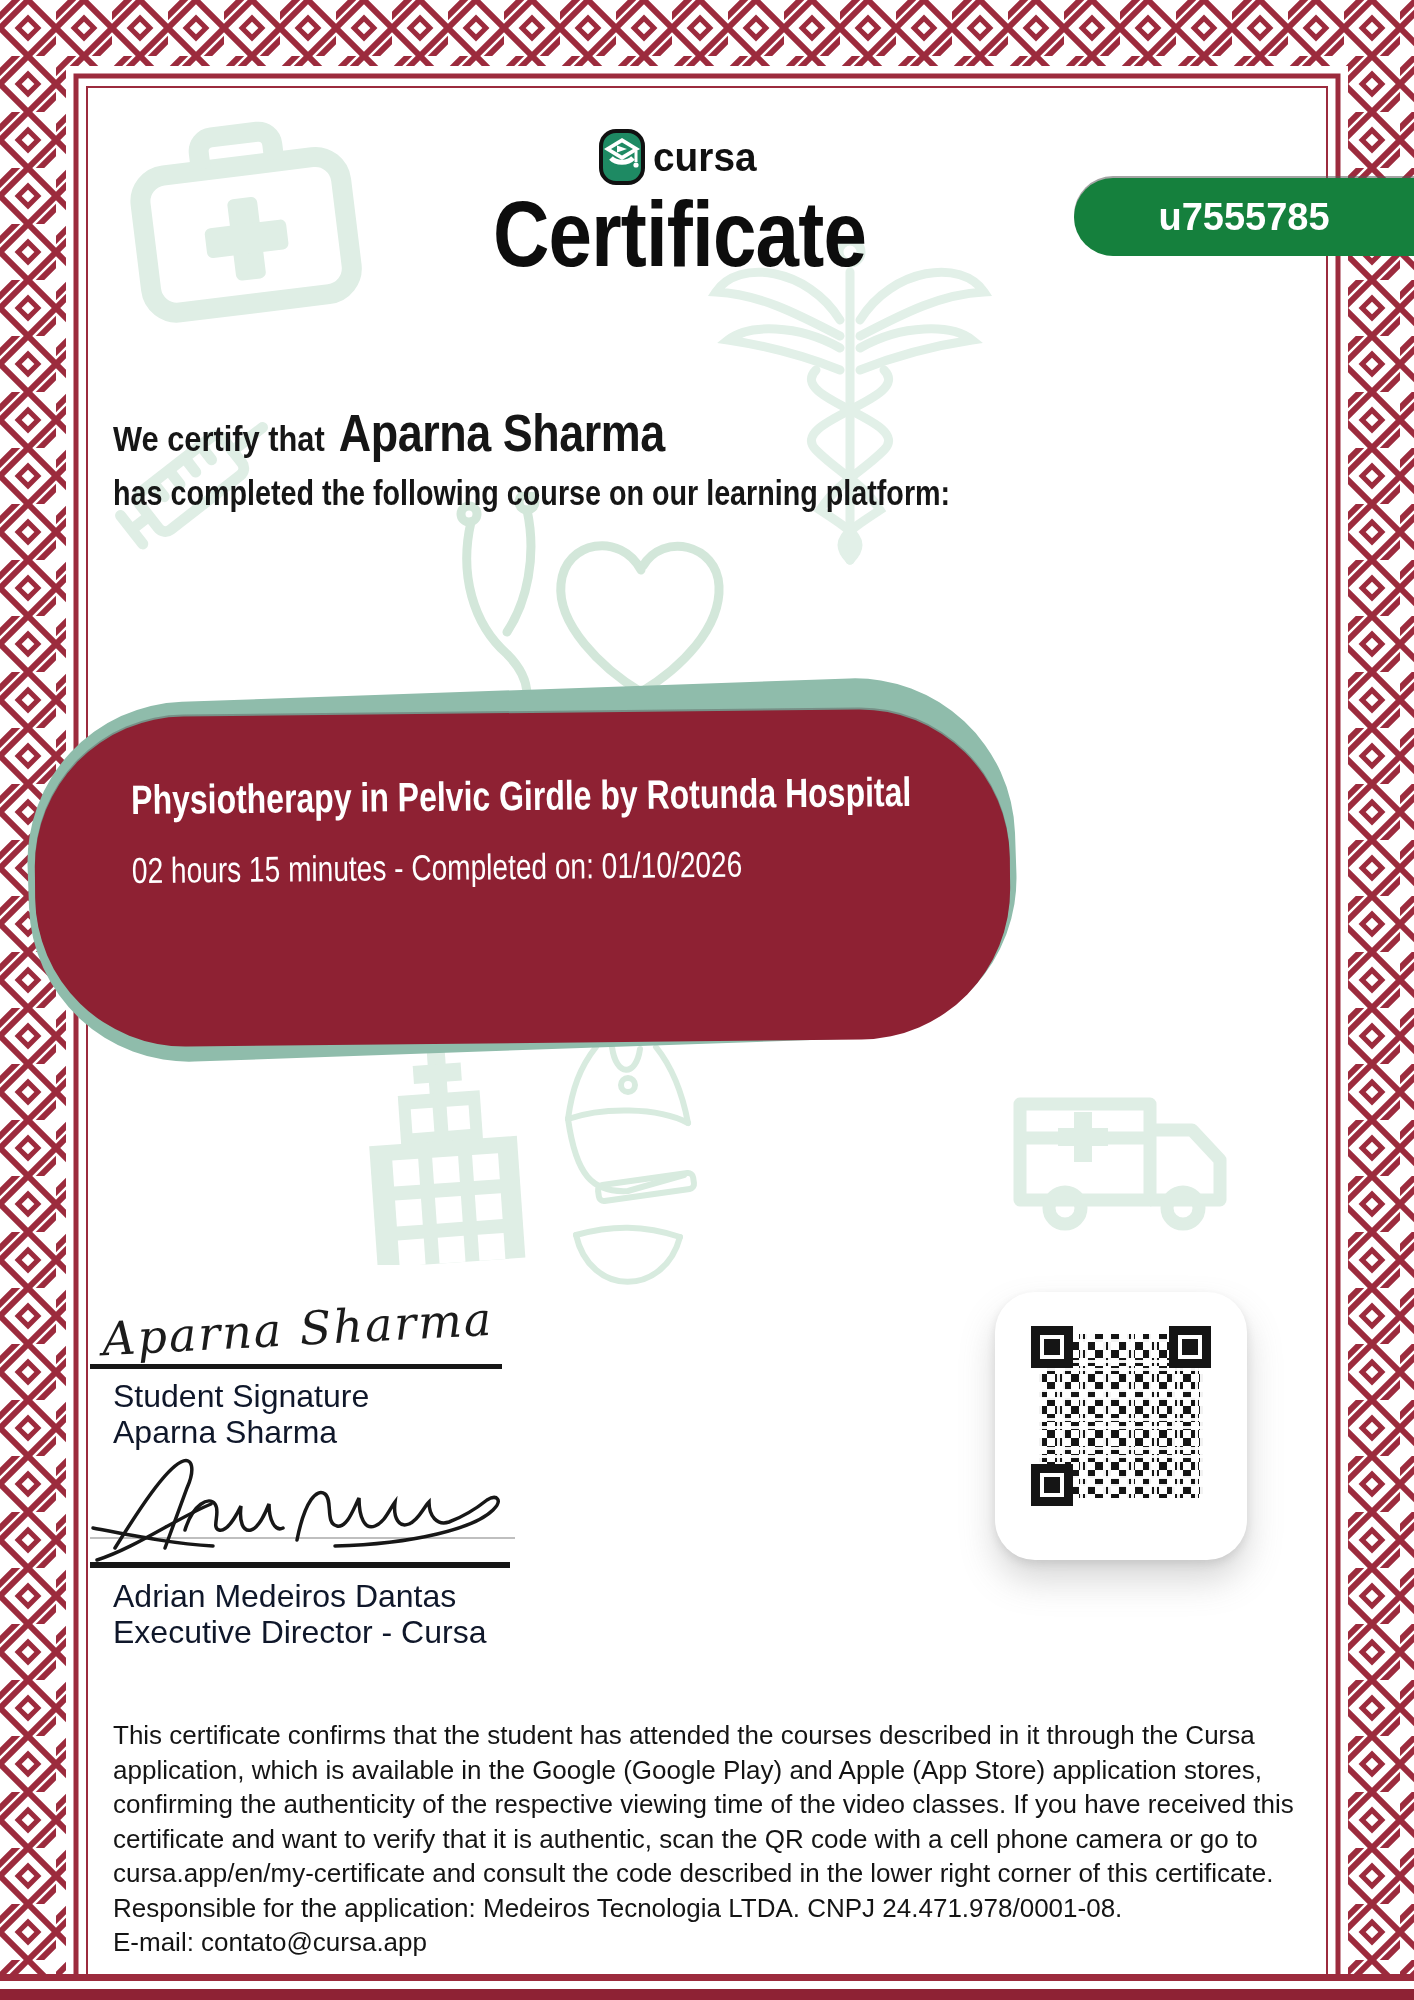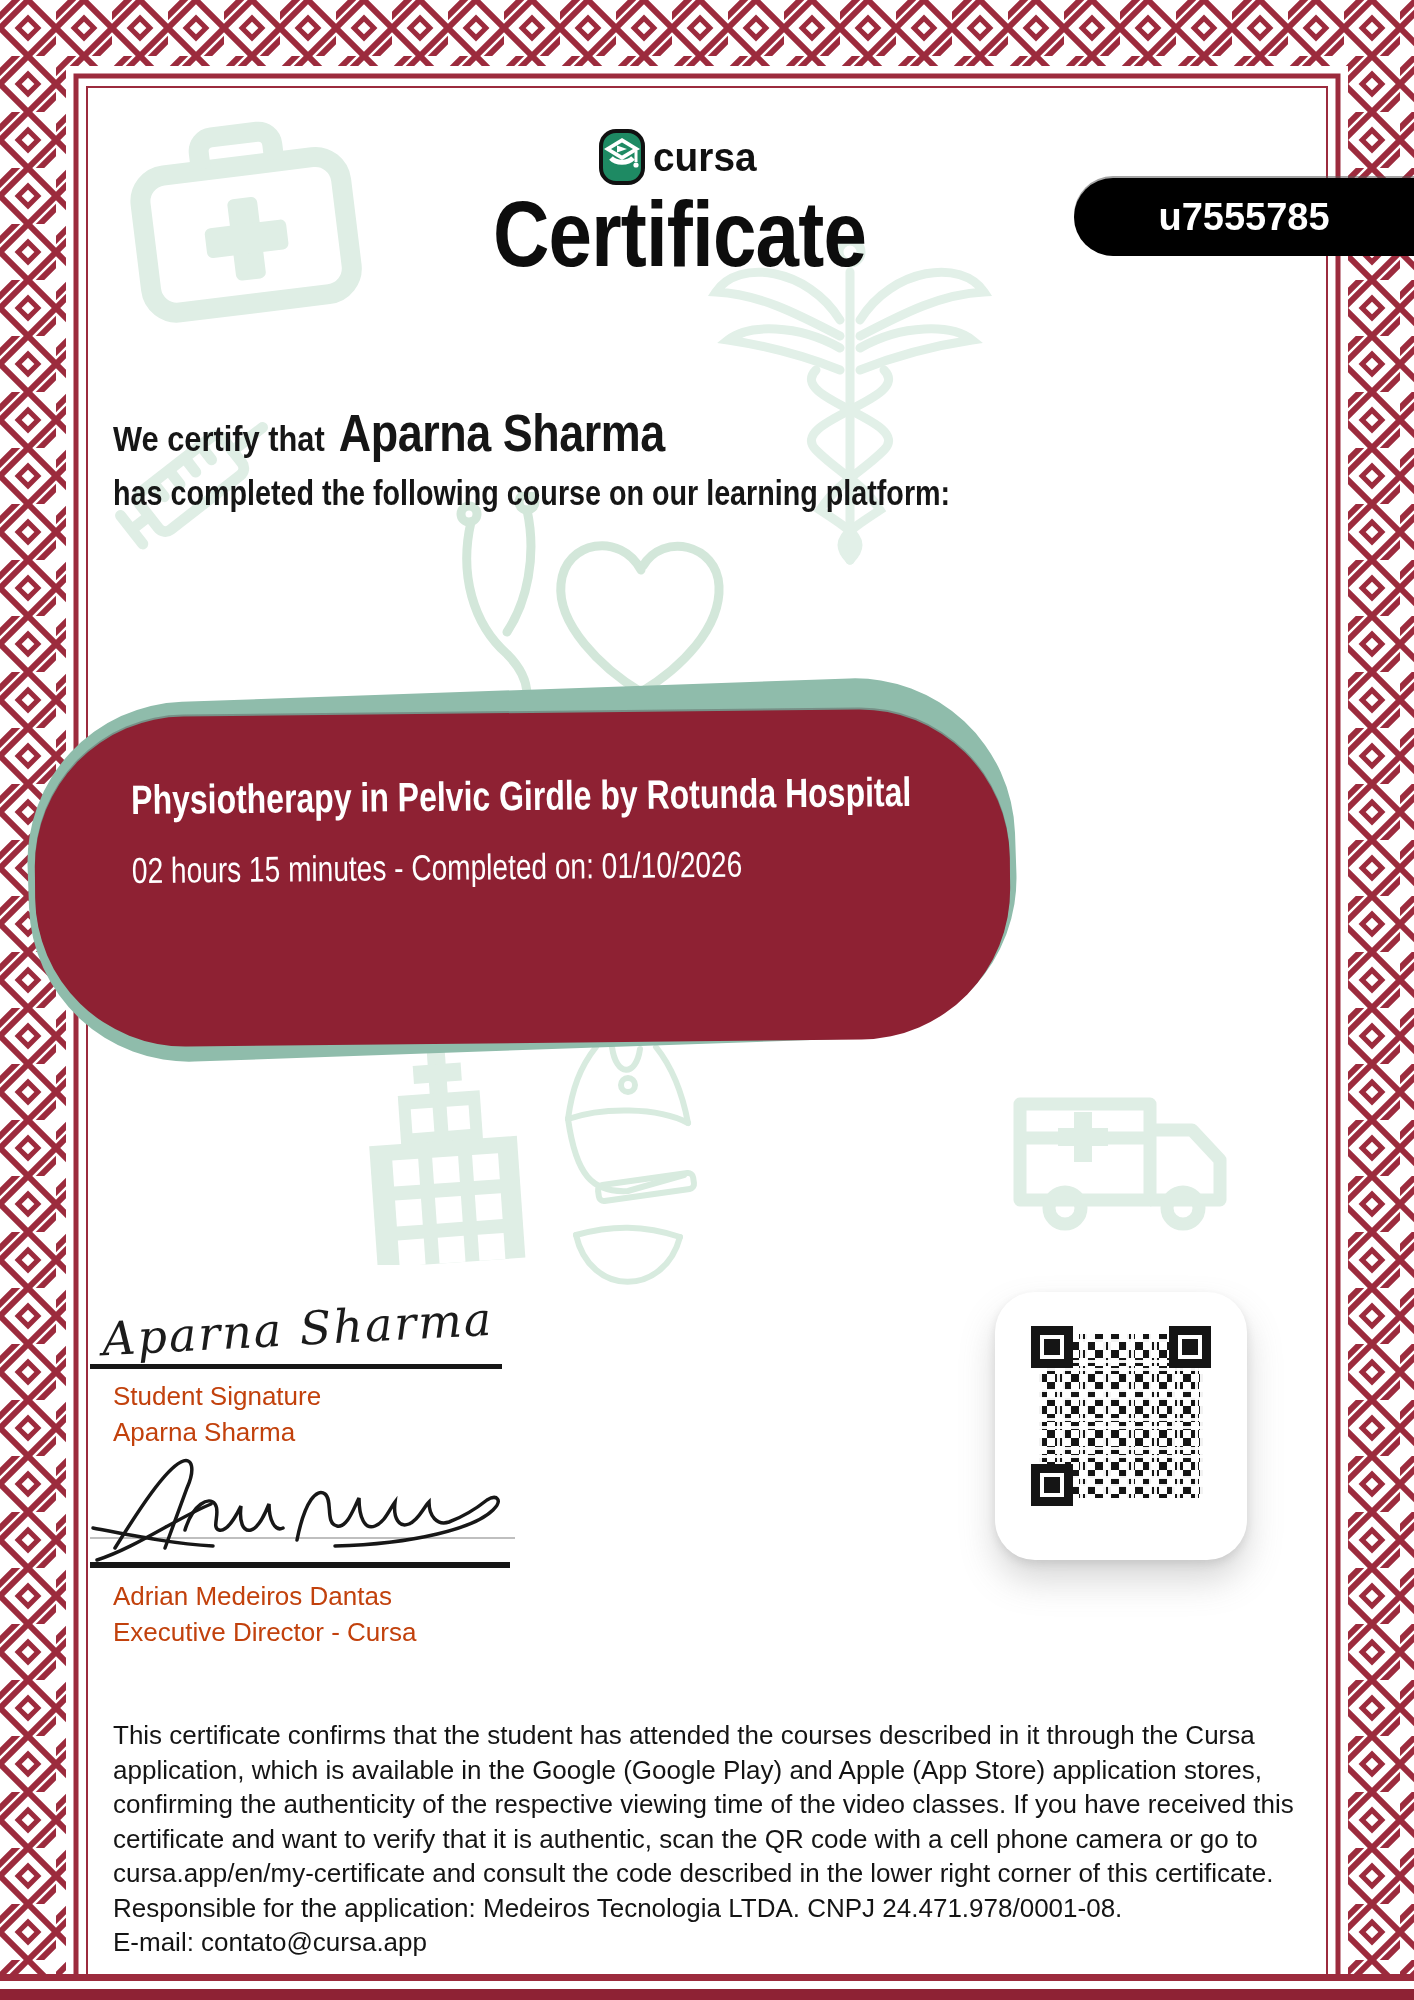--- a/index.html
+++ b/index.html
@@ -11,21 +11,21 @@
 
   
   .header{position:absolute;left:0;top:128px;width:1414px;padding-right:56px;box-sizing:border-box;
           display:flex;flex-direction:column;align-items:center;z-index:3;}
   .logo-row{display:flex;align-items:center;gap:8px;}
   .logo-text{font-size:40px;font-weight:700;letter-spacing:0px;color:#111;
              transform:scaleX(.97);transform-origin:0 50%;}
   .cert-title{margin-top:2px;font-size:92px;line-height:1;font-weight:800;color:#0d0d0d;
               transform:scaleX(.85);transform-origin:50% 50%;letter-spacing:-1px;}
 
-  .badge{position:absolute;right:0;top:178px;width:340px;height:78px;background:#000000;
+  .badge{position:absolute;right:0;top:178px;width:340px;height:78px;background:#15803d;
          border-radius:40px 0 0 40px;display:flex;align-items:center;justify-content:center;
          z-index:4;box-shadow:0 -2px 0 rgba(90,90,90,.55);}
   .badge span{color:#fff;font-size:38px;font-weight:700;}
 
   
   .intro{position:absolute;left:113px;top:404px;z-index:3;}
   .intro-line1{display:flex;align-items:baseline;gap:16px;transform:scaleX(.88);transform-origin:0 50%;}
   .certify{font-size:35px;font-weight:600;}
   .student{font-size:51px;font-weight:700;letter-spacing:-0.5px;}
   .intro-line2{margin-top:10px;font-size:35px;font-weight:600;
@@ -39,21 +39,21 @@
           padding:60px 0 0 97px;color:#fff;box-shadow:0 -2px 0 rgba(90,90,90,.45);}
   .course-title{font-size:41px;font-weight:700;white-space:nowrap;
                 transform:scaleX(.78);transform-origin:0 50%;}
   .course-details{margin-top:26px;font-size:36px;font-weight:400;white-space:nowrap;
                   transform:scaleX(.78);transform-origin:0 50%;}
 
   
   .sig-script{position:absolute;left:102px;top:1302px;z-index:3;font-family:"DejaVu Serif",serif;
               font-style:italic;font-size:46px;color:#1b1b1b;transform:rotate(-3deg);letter-spacing:2px;}
   .sig-line{position:absolute;background:#161616;z-index:3;}
-  .sig-label{position:absolute;left:113px;z-index:3;font-size:26px;line-height:36px;color:#c2410c;}
+  .sig-label{position:absolute;left:113px;z-index:3;font-size:32px;line-height:36px;color:#0f172a;}
   .scribble{position:absolute;left:85px;top:1448px;z-index:3;}
 
   
   .qr-card{position:absolute;left:995px;top:1292px;width:252px;height:268px;background:#fff;
            border-radius:40px;z-index:3;
            box-shadow:0 20px 35px rgba(110,110,110,.28),0 4px 10px rgba(0,0,0,.10);}
   .qr-box{position:absolute;left:36px;top:34px;width:180px;height:180px;background:#fff;}
   .qr-noise{position:absolute;inset:8px;
      background:
        repeating-linear-gradient(90deg,rgba(255,255,255,.95) 0 3px,transparent 3px 18px),

